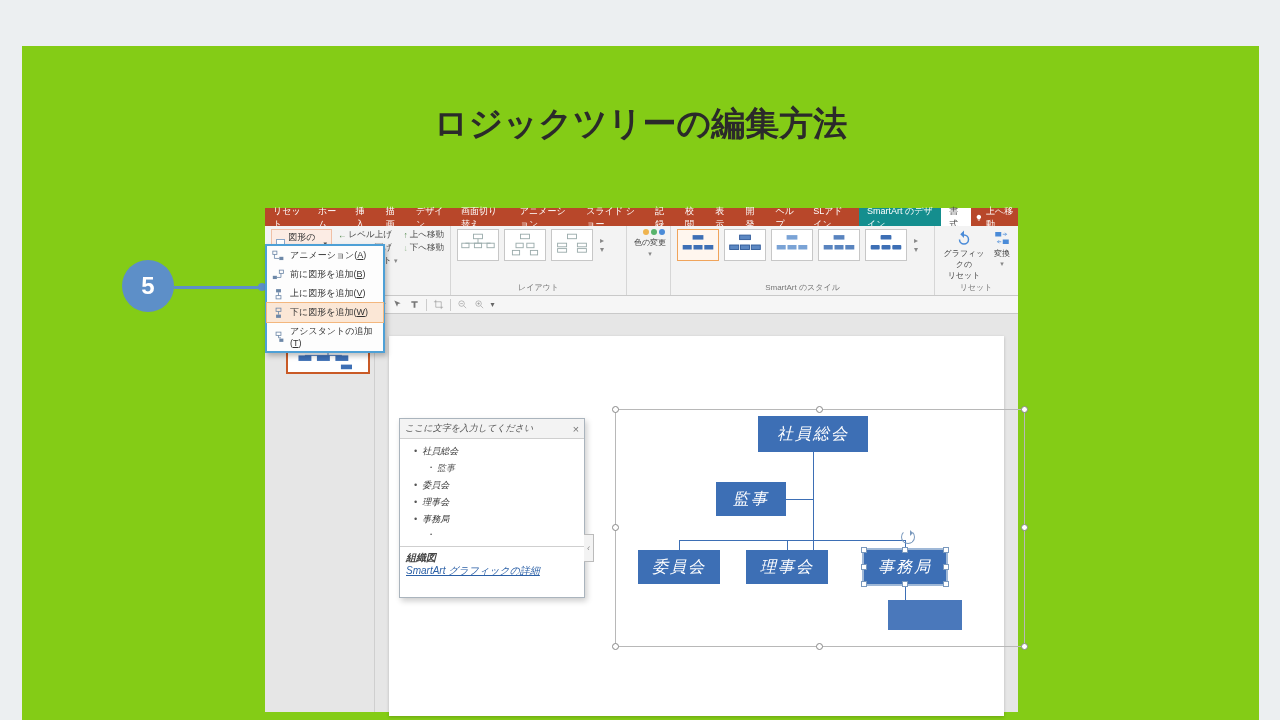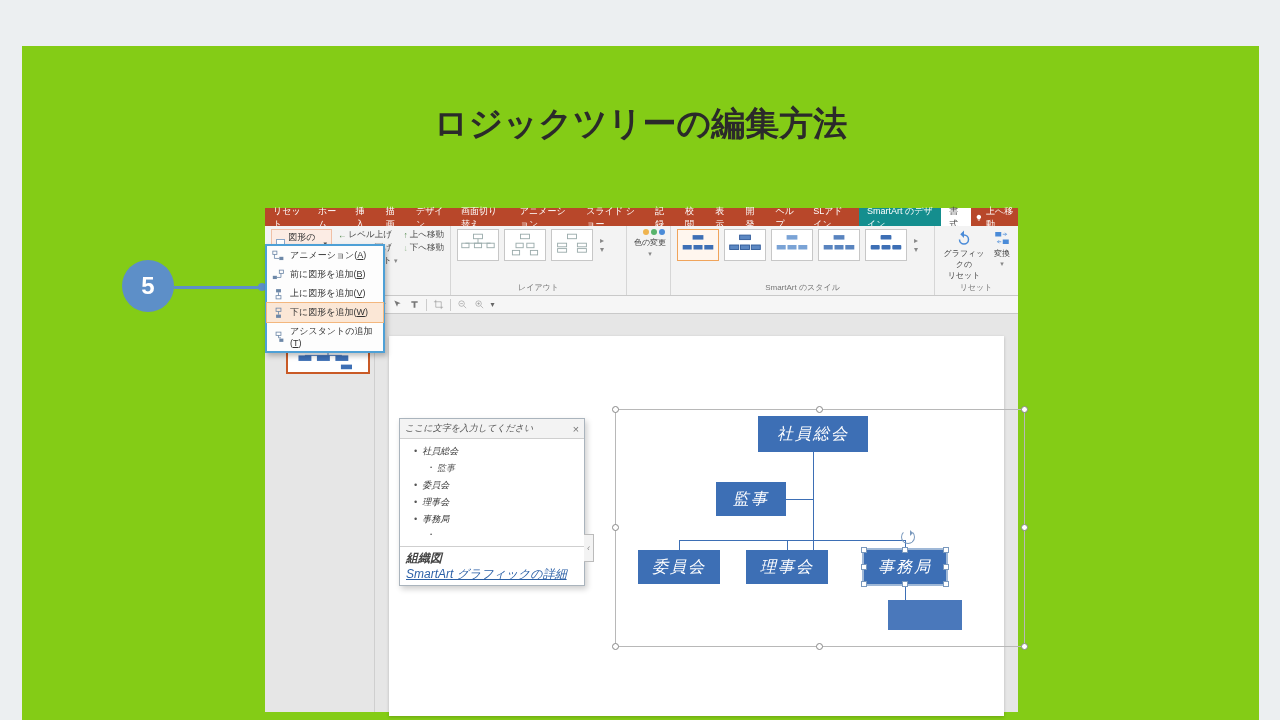--- a/index.html
+++ b/index.html
@@ -71,21 +71,21 @@
   .canvas{background:#fff;width:100%;height:380px;box-shadow:0 1px 3px rgba(0,0,0,.2);position:relative;}
   
   .textpane{position:absolute;left:10px;top:82px;width:186px;background:#fff;border:1px solid #aab4bd;box-shadow:2px 3px 6px rgba(0,0,0,.2);font-size:9px;}
   .textpane .tp-head{display:flex;justify-content:space-between;align-items:center;padding:3px 5px;border-bottom:1px solid #cfcfcf;background:#f3f3f3;color:#555;}
   .textpane .tp-close{font-size:11px;color:#777;cursor:default;}
   .textpane ul{list-style:none;margin:0;padding:4px 4px 4px 10px;}
   .textpane li{padding:2px 0 2px 4px;}
   .textpane li.l1::before{content:"\2022";margin-right:5px;color:#555;}
   .textpane li.l2{padding-left:20px;color:#555;}
   .textpane li.l2::before{content:"\2022";margin-right:5px;font-size:6px;position:relative;top:-2px;}
-  .textpane .tp-desc{border-top:1px solid #cfcfcf;padding:4px 6px 3px;font-size:12px;color:#666;line-height:1.3;}
+  .textpane .tp-desc{border-top:1px solid #cfcfcf;padding:4px 6px 20px;font-size:10px;color:#666;line-height:1.3;}
   .textpane .tp-desc .tt{font-weight:700;color:#444;}
   .textpane .tp-desc a{color:#2a5fa6;text-decoration:underline;}
   .tp-handle{position:absolute;left:195px;top:198px;width:10px;height:28px;border:1px solid #bbb;border-left:none;background:#f3f3f3;display:flex;align-items:center;justify-content:center;color:#888;font-size:9px;}
   
   .sa-frame{position:absolute;left:226px;top:73px;width:410px;height:238px;border:1px solid #b8b8b8;}
   .sa-frame .hnd{position:absolute;width:7px;height:7px;border:1px solid #888;background:#fff;border-radius:50%;}
   .sa-frame .h-tl{left:-4px;top:-4px;} .sa-frame .h-tr{right:-4px;top:-4px;}
   .sa-frame .h-bl{left:-4px;bottom:-4px;} .sa-frame .h-br{right:-4px;bottom:-4px;}
   .sa-frame .h-tm{left:50%;top:-4px;margin-left:-4px;} .sa-frame .h-bm{left:50%;bottom:-4px;margin-left:-4px;}
   .sa-frame .h-ml{left:-4px;top:50%;margin-top:-4px;} .sa-frame .h-mr{right:-4px;top:50%;margin-top:-4px;}

